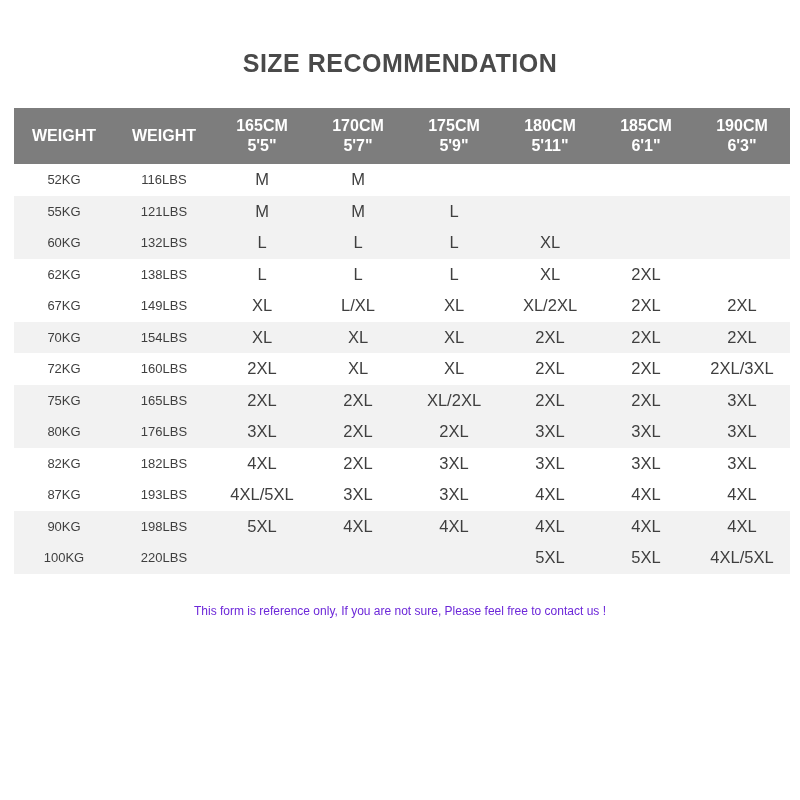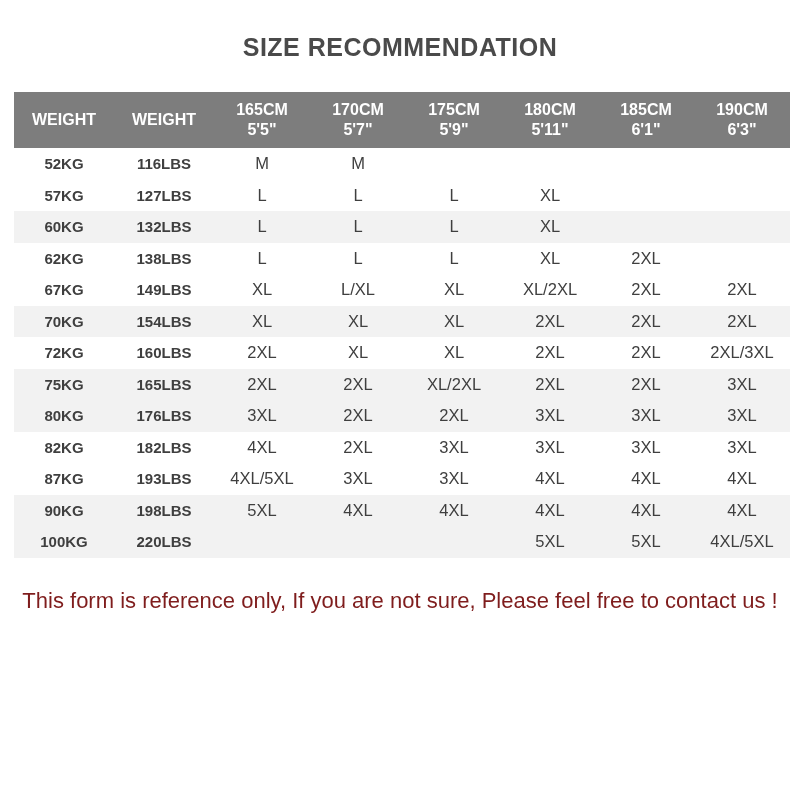--- a/index.html
+++ b/index.html
@@ -18,21 +18,21 @@
     position: relative;
     background: #ffffff;
     overflow: hidden;
   }
   .title {
     text-align: center;
     font-size: 25px;
     font-weight: bold;
     letter-spacing: 0.5px;
     color: #4a4a4a;
-    padding-top: 33px;
+    padding-top: 49px;
     padding-bottom: 14px;
   }
   .table-wrap {
     position: relative;
     width: 772px;
     margin: 16px auto;
   }
   table.size-table {
     border-collapse: collapse;
     width: 772px;
@@ -61,42 +61,42 @@
     height: 31.5px;
     text-align: center;
     vertical-align: middle;
     font-size: 16.5px;
     color: #3f3f3f;
     border: none;
     padding: 0;
   }
   table.size-table tbody tr.odd td { background: #ffffff; }
   table.size-table tbody tr.even td { background: #f2f2f2; }
-  table.size-table tbody td.wcol { font-size: 15px; font-weight: bold; }
+  table.size-table tbody td.wcol { font-size: 13px; }
 
   .watermark {
     position: absolute;
     z-index: 1;
     top: 285px;
     left: 0;
     width: 772px;
     text-align: center;
     font-size: 58px;
     font-weight: bold;
     color: rgba(255,255,255,0.55);
     letter-spacing: 2px;
     pointer-events: none;
     user-select: none;
     font-family: "DejaVu Sans", sans-serif;
   }
 
   .footnote {
     text-align: center;
-    font-size: 22px;
-    color: #7f1d1d;
+    font-size: 12px;
+    color: #6d28d9;
     padding-top: 14px;
   }
   .col-w { width: 100px; }
   .col-l { width: 96px; }
 </style>
 </head>
 <body>
 
 <div class="page">
 
@@ -155,27 +155,27 @@
           <tr class="odd">
             <td class="wcol">52KG</td>
             <td class="wcol">116LBS</td>
             <td>M</td>
             <td>M</td>
             <td></td>
             <td></td>
             <td></td>
             <td></td>
           </tr>
-          <tr class="odd">
-            <td class="wcol">57KG</td>
-            <td class="wcol">127LBS</td>
-            <td>L</td>
-            <td>L</td>
-            <td>L</td>
-            <td>XL</td>
+          <tr class="even">
+            <td class="wcol">55KG</td>
+            <td class="wcol">121LBS</td>
+            <td>M</td>
+            <td>M</td>
+            <td>L</td>
+            <td></td>
             <td></td>
             <td></td>
           </tr>
           <tr class="even">
             <td class="wcol">60KG</td>
             <td class="wcol">132LBS</td>
             <td>L</td>
             <td>L</td>
             <td>L</td>
             <td>XL</td>

